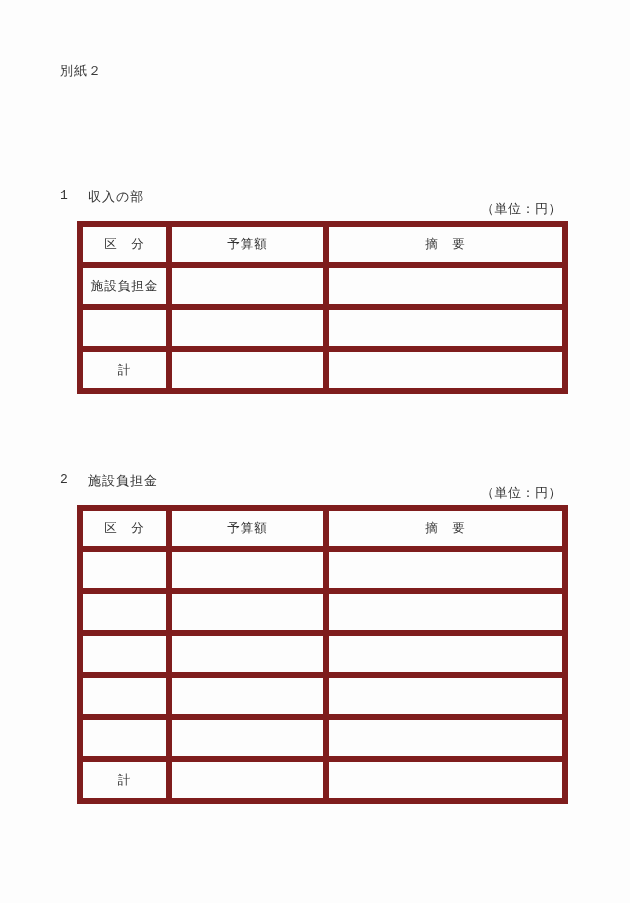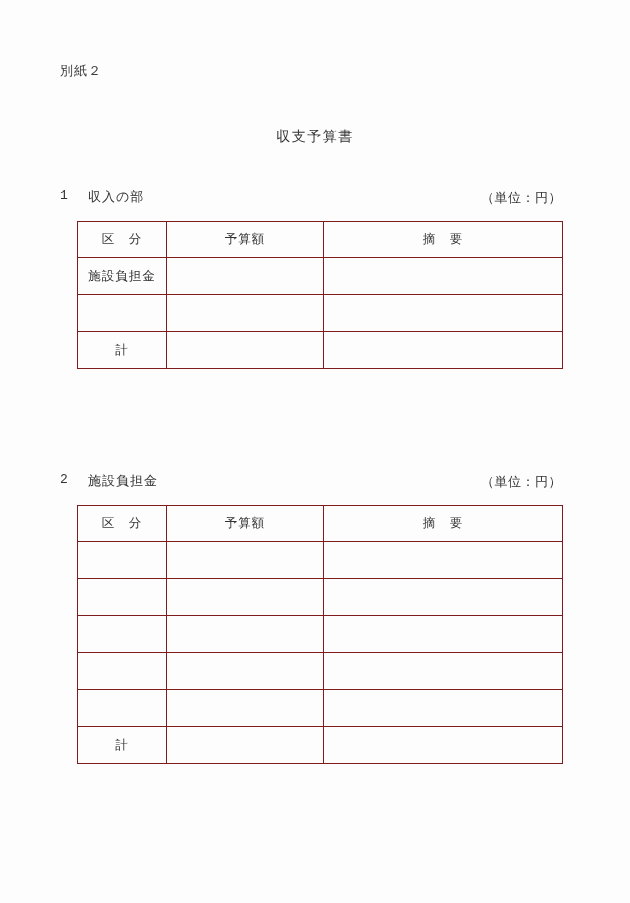--- a/index.html
+++ b/index.html
@@ -68,41 +68,41 @@
   }
   .section-name {
     position: absolute;
     left: 28px;
     top: 0;
     letter-spacing: 1px;
   }
   .section-unit {
     position: absolute;
     right: 0;
-    top: 1px;
+    top: 12px;
     letter-spacing: 0.5px;
   }
 
   
   .budget-table {
     position: absolute;
     left: 17px;           
     top: 33px;
     width: 485px;
     border-collapse: collapse;
     table-layout: fixed;
     background: #fdfdfd;
   }
   .budget-table col.col-kubun  { width: 89px; }
   .budget-table col.col-kingaku{ width: 157px; }
   .budget-table col.col-tekiyo { width: 239px; }
 
   .budget-table th,
   .budget-table td {
-    border: 1px solid #7f1d1d;
+    border: 6px solid #7f1d1d;
     height: 36px;
     padding: 0;
     font-weight: normal;
     font-size: 12.5px;
     color: #333333;
     text-align: center;
     vertical-align: middle;
     letter-spacing: 1px;
   }
   .budget-table th {
@@ -110,21 +110,20 @@
   }
   .cell-empty { }
 </style>
 </head>
 <body>
 
 <div class="page">
 
   <div class="doc-label">別紙２</div>
 
-  <div class="doc-title">収支予算書</div>
 
   <div class="section revenue">
     <div class="section-head">
       <span class="section-num">1</span>
       <span class="section-name">収入の部</span>
       <span class="section-unit">（単位：円）</span>
     </div>
 
     <table class="budget-table">
       <colgroup>

